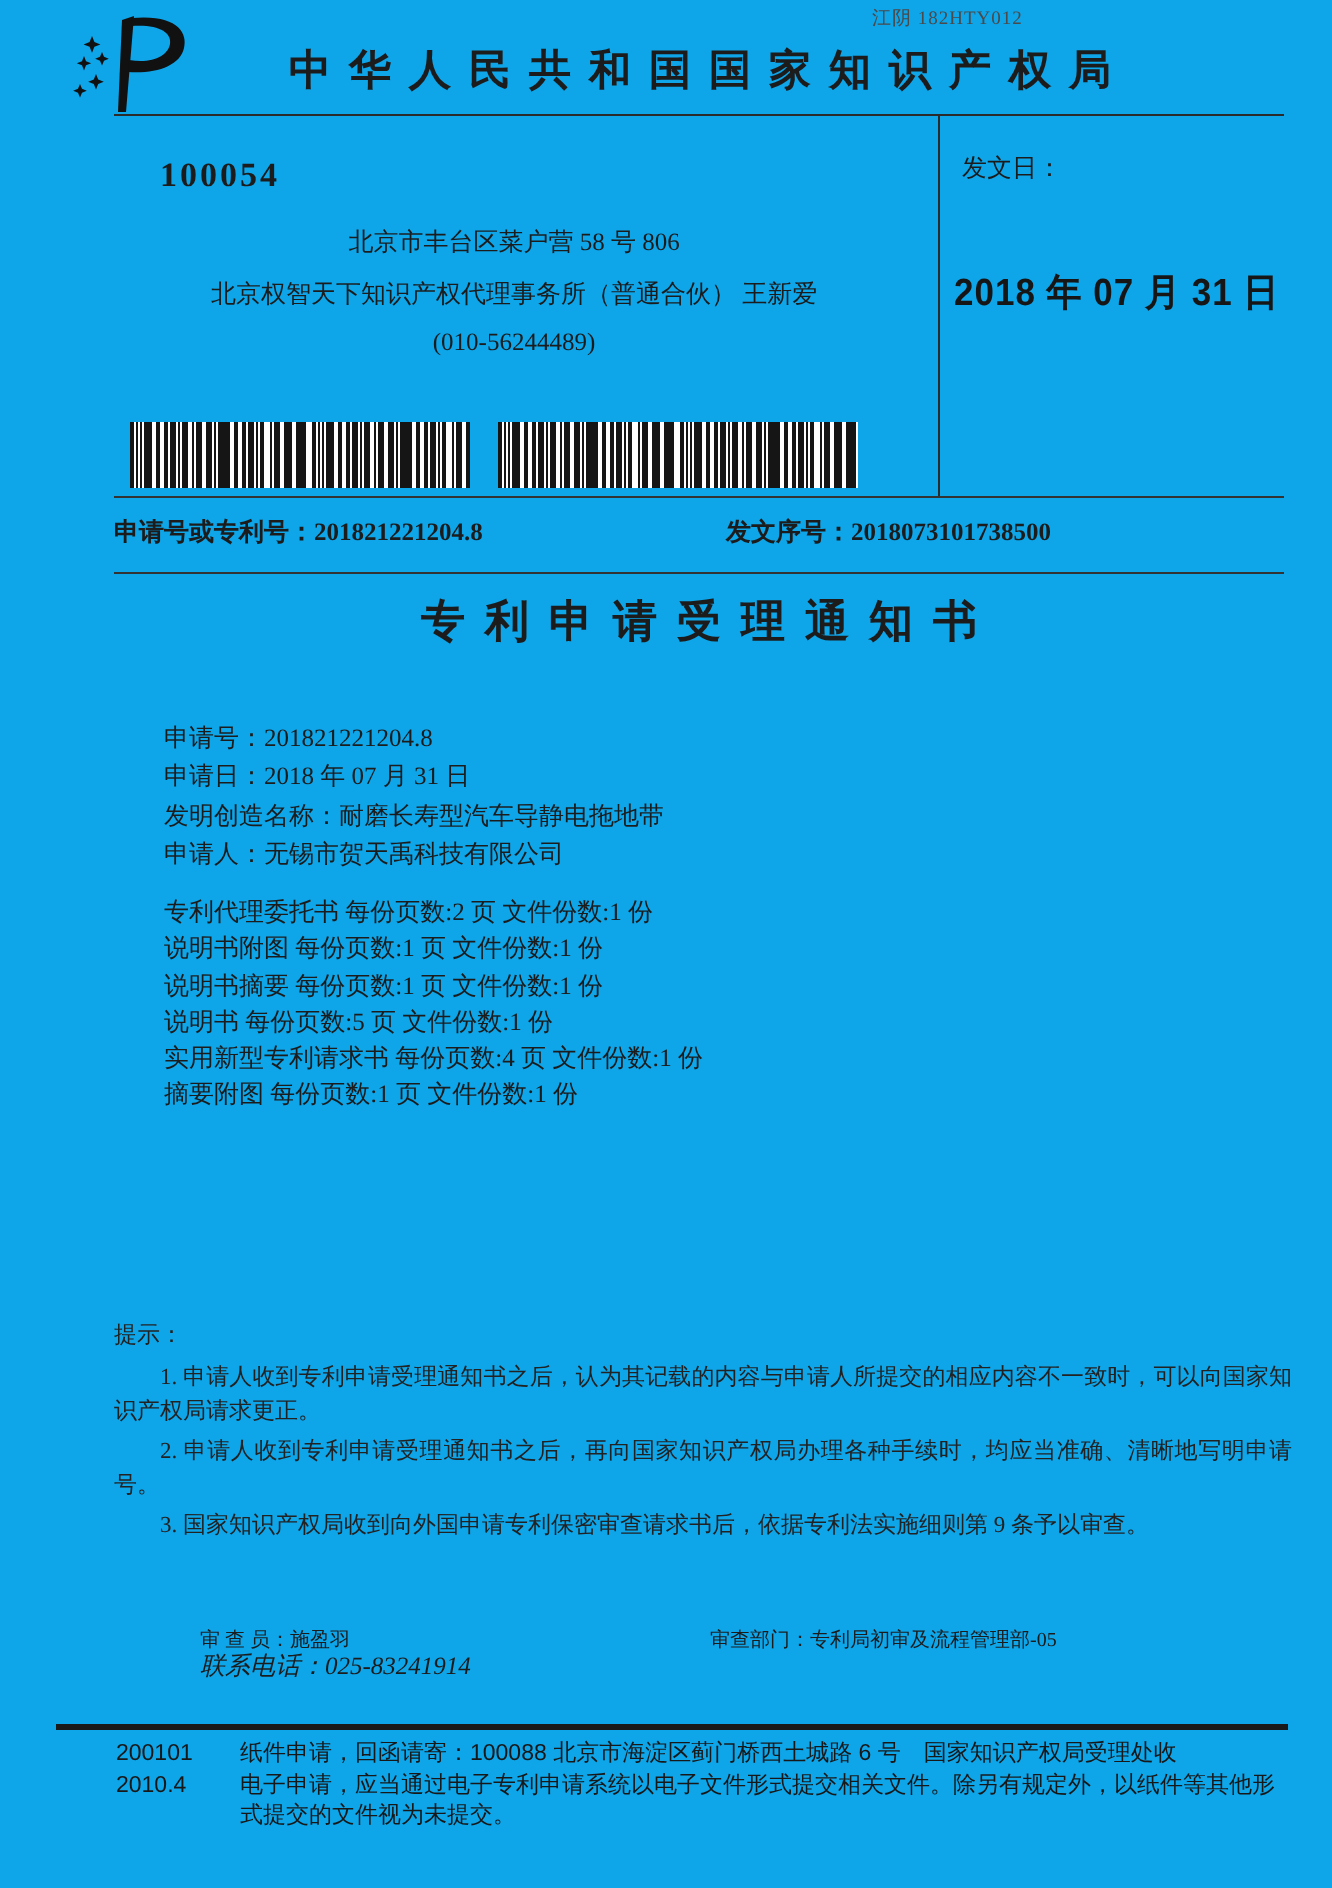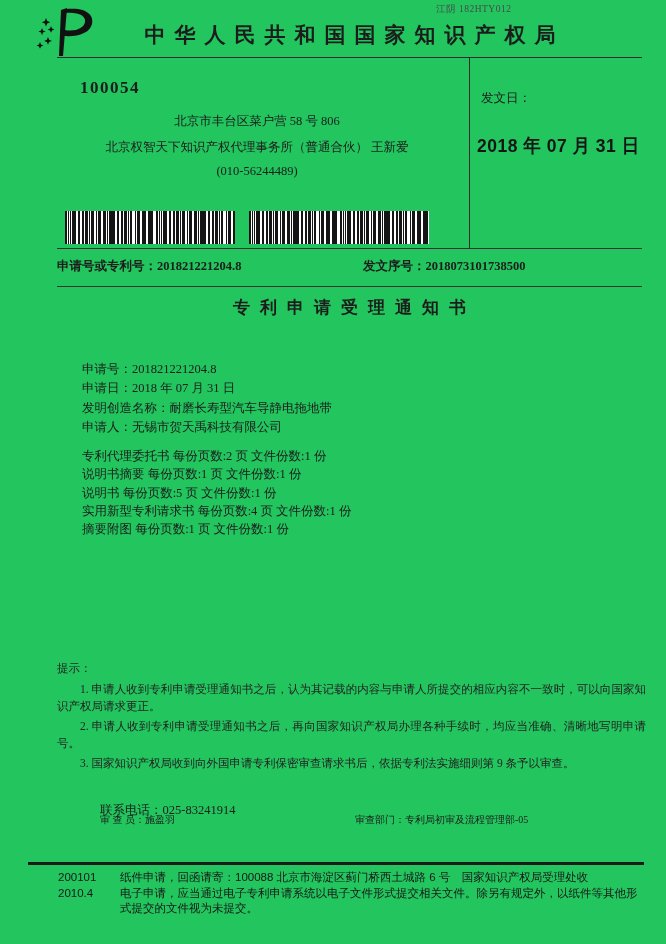--- a/index.html
+++ b/index.html
@@ -1,18 +1,18 @@
 <!DOCTYPE html>
 <html><head>
 <meta charset="utf-8">
 <style>
   html,body { margin:0; padding:0; background:#e8e8e8; }
   .page {
     position:relative; width:666px; height:944px; margin:0 auto;
-    background:#22c55e; overflow:hidden;
+    background:#0ea5e9; overflow:hidden;
     font-family:"Liberation Serif","DejaVu Serif",serif;
     color:#1c1c1c;
   }
   .abs { position:absolute; }
 
   
   .ref-code { top:3px; left:436px; font-size:9.5px; color:#4a4a4a; letter-spacing:0.5px; }
   .logo { top:6px; left:36px; width:66px; height:54px; }
   .org-title {
     top:21px; left:70px; width:560px; text-align:center;
@@ -22,21 +22,21 @@
   .rule-top { top:57px; left:57px; width:585px; border-top:1.6px solid #2b2b2b; height:0; }
   .divider-v { top:58px; left:469px; height:190px; border-left:1.6px solid #2b2b2b; width:0; }
 
   
   .recipient { top:78px; left:57px; width:400px; text-align:center; }
   .postal { display:block; text-align:left; margin-left:23px; font-size:17px; font-weight:bold; letter-spacing:1.5px; margin-bottom:15px; }
   .addr { font-size:12.5px; margin-bottom:8.5px; }
   .phone-line { font-size:12.5px; }
 
   
-  .dispatch-label { top:76px; left:481px; font-size:12.5px;margin-top:14px; }
+  .dispatch-label { top:76px; left:481px; font-size:12.5px; }
   .dispatch-date {
     top:133px; left:477px; font-size:17.5px; font-weight:bold;
     font-family:"Liberation Sans","DejaVu Sans",sans-serif;
     letter-spacing:0.5px; transform:scaleY(1.08); transform-origin:top left;
     color:#161616;
   }
 
   
   .barcode {
     top:211px; height:33px;
@@ -48,39 +48,39 @@
   .barcode-2 { left:249px; width:180px; }
 
   .rule-mid { top:248px; left:57px; width:585px; border-top:1.4px solid #333; height:0; }
   .numbers-row { top:258px; left:57px; width:585px; height:20px; font-size:12.5px; font-weight:bold; }
   .numbers-row .serial { position:absolute; left:306px; top:0; }
   .rule-mid2 { top:286px; left:57px; width:585px; border-top:1.4px solid #333; height:0; }
 
   
   .notice-title {
     top:296px; left:57px; width:585px; text-align:center;
-    font-size:17px; font-weight:bold; letter-spacing:10px; text-indent:10px;
+    font-size:22px; font-weight:bold; letter-spacing:10px; text-indent:10px;
     white-space:nowrap;
   }
   .intro { top:321px; left:57px; width:586px; font-size:12.5px; line-height:19px; text-indent:2em; text-align:justify; }
   .fields { top:360px; left:57px; width:586px; font-size:12.5px; line-height:19.3px; }
   .fields div { text-indent:2em; }
 
   .received { top:447px; left:57px; width:586px; font-size:12.5px; line-height:18.3px; }
   .received div { text-indent:2em; }
 
   
   .tips { top:628px; left:57px; width:589px; font-size:11.5px; line-height:17.5px; color:#222; }
   .tips p { margin:0 0 2px 0; text-indent:2em; text-align:justify; }
   .tips .tips-label { text-indent:0; margin-bottom:3px;margin-top:32px; }
 
   
   .signoff { top:813px; left:100px; width:542px; font-size:10px; }
   .signoff .dept { position:absolute; left:255px; top:0; }
-  .contact { top:802px; left:100px; font-size:12.5px; }
+  .contact { top:825px; left:100px; font-size:12.5px;font-style:italic; }
 
   .rule-bottom { top:862px; left:28px; width:616px; border-top:3px solid #1a1a1a; height:0; }
 
   
   .footer { top:870px; left:58px; width:588px; font-size:11.5px; line-height:15.5px;
     font-family:"Liberation Sans","DejaVu Sans",sans-serif; color:#181818; }
   .footer-row { display:flex; }
   .footer-row .code { width:62px; flex:0 0 62px; }
   .footer-row .text { flex:1; }
 </style>
@@ -137,20 +137,21 @@
 
   <div class="abs fields">
     <div>申请号：201821221204.8</div>
     <div>申请日：2018 年 07 月 31 日</div>
     <div>发明创造名称：耐磨长寿型汽车导静电拖地带</div>
     <div>申请人：无锡市贺天禹科技有限公司</div>
   </div>
 
   <div class="abs received">
     <div>专利代理委托书 每份页数:2 页 文件份数:1 份</div>
+    <div>说明书附图 每份页数:1 页 文件份数:1 份</div>
     <div>说明书摘要 每份页数:1 页 文件份数:1 份</div>
     <div>说明书 每份页数:5 页 文件份数:1 份</div>
     <div>实用新型专利请求书 每份页数:4 页 文件份数:1 份</div>
     <div>摘要附图 每份页数:1 页 文件份数:1 份</div>
   </div>
 
   <div class="abs tips">
     <p class="tips-label">提示：</p>
     <p>1. 申请人收到专利申请受理通知书之后，认为其记载的内容与申请人所提交的相应内容不一致时，可以向国家知识产权局请求更正。</p>
     <p>2. 申请人收到专利申请受理通知书之后，再向国家知识产权局办理各种手续时，均应当准确、清晰地写明申请号。</p>

